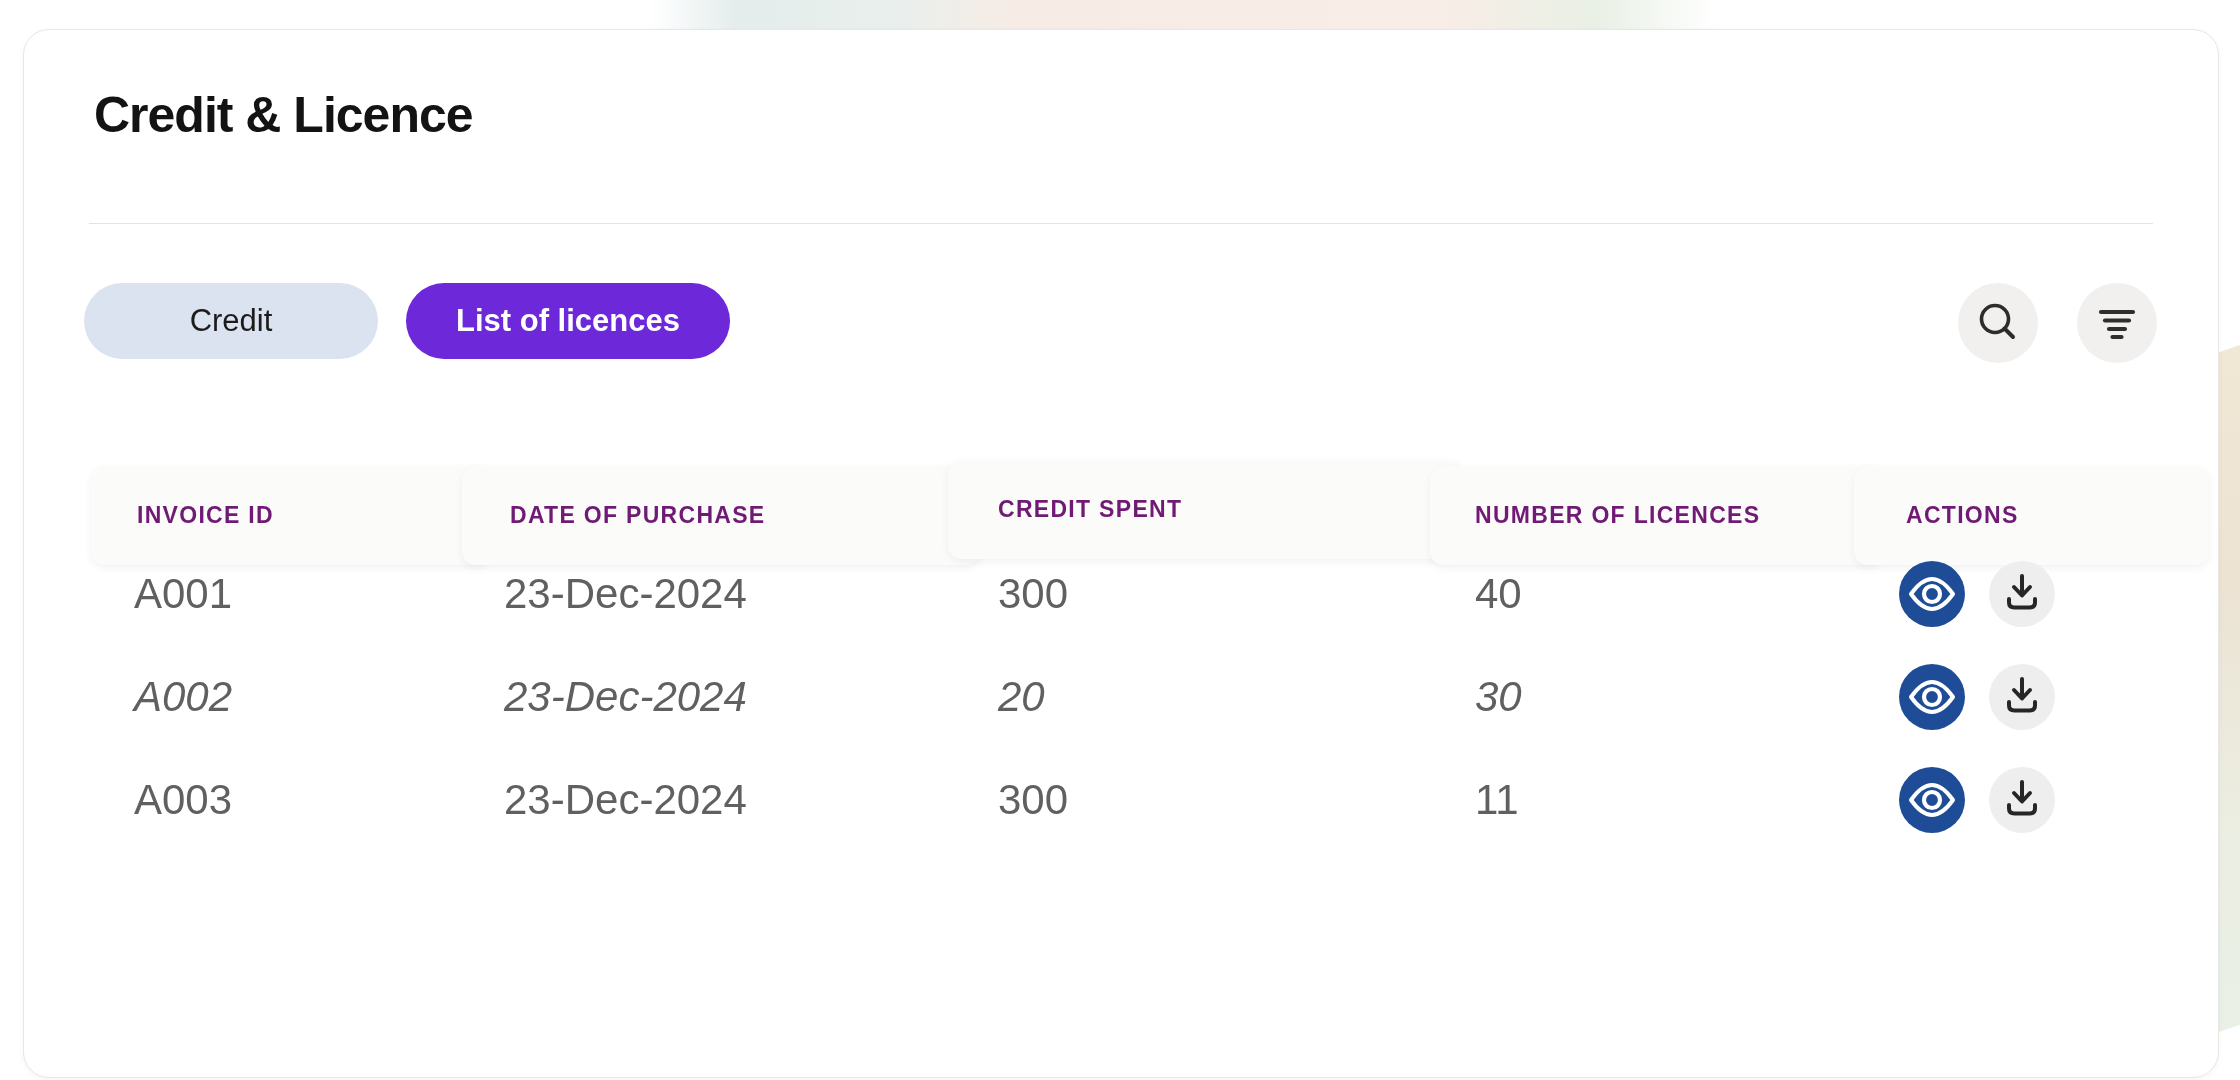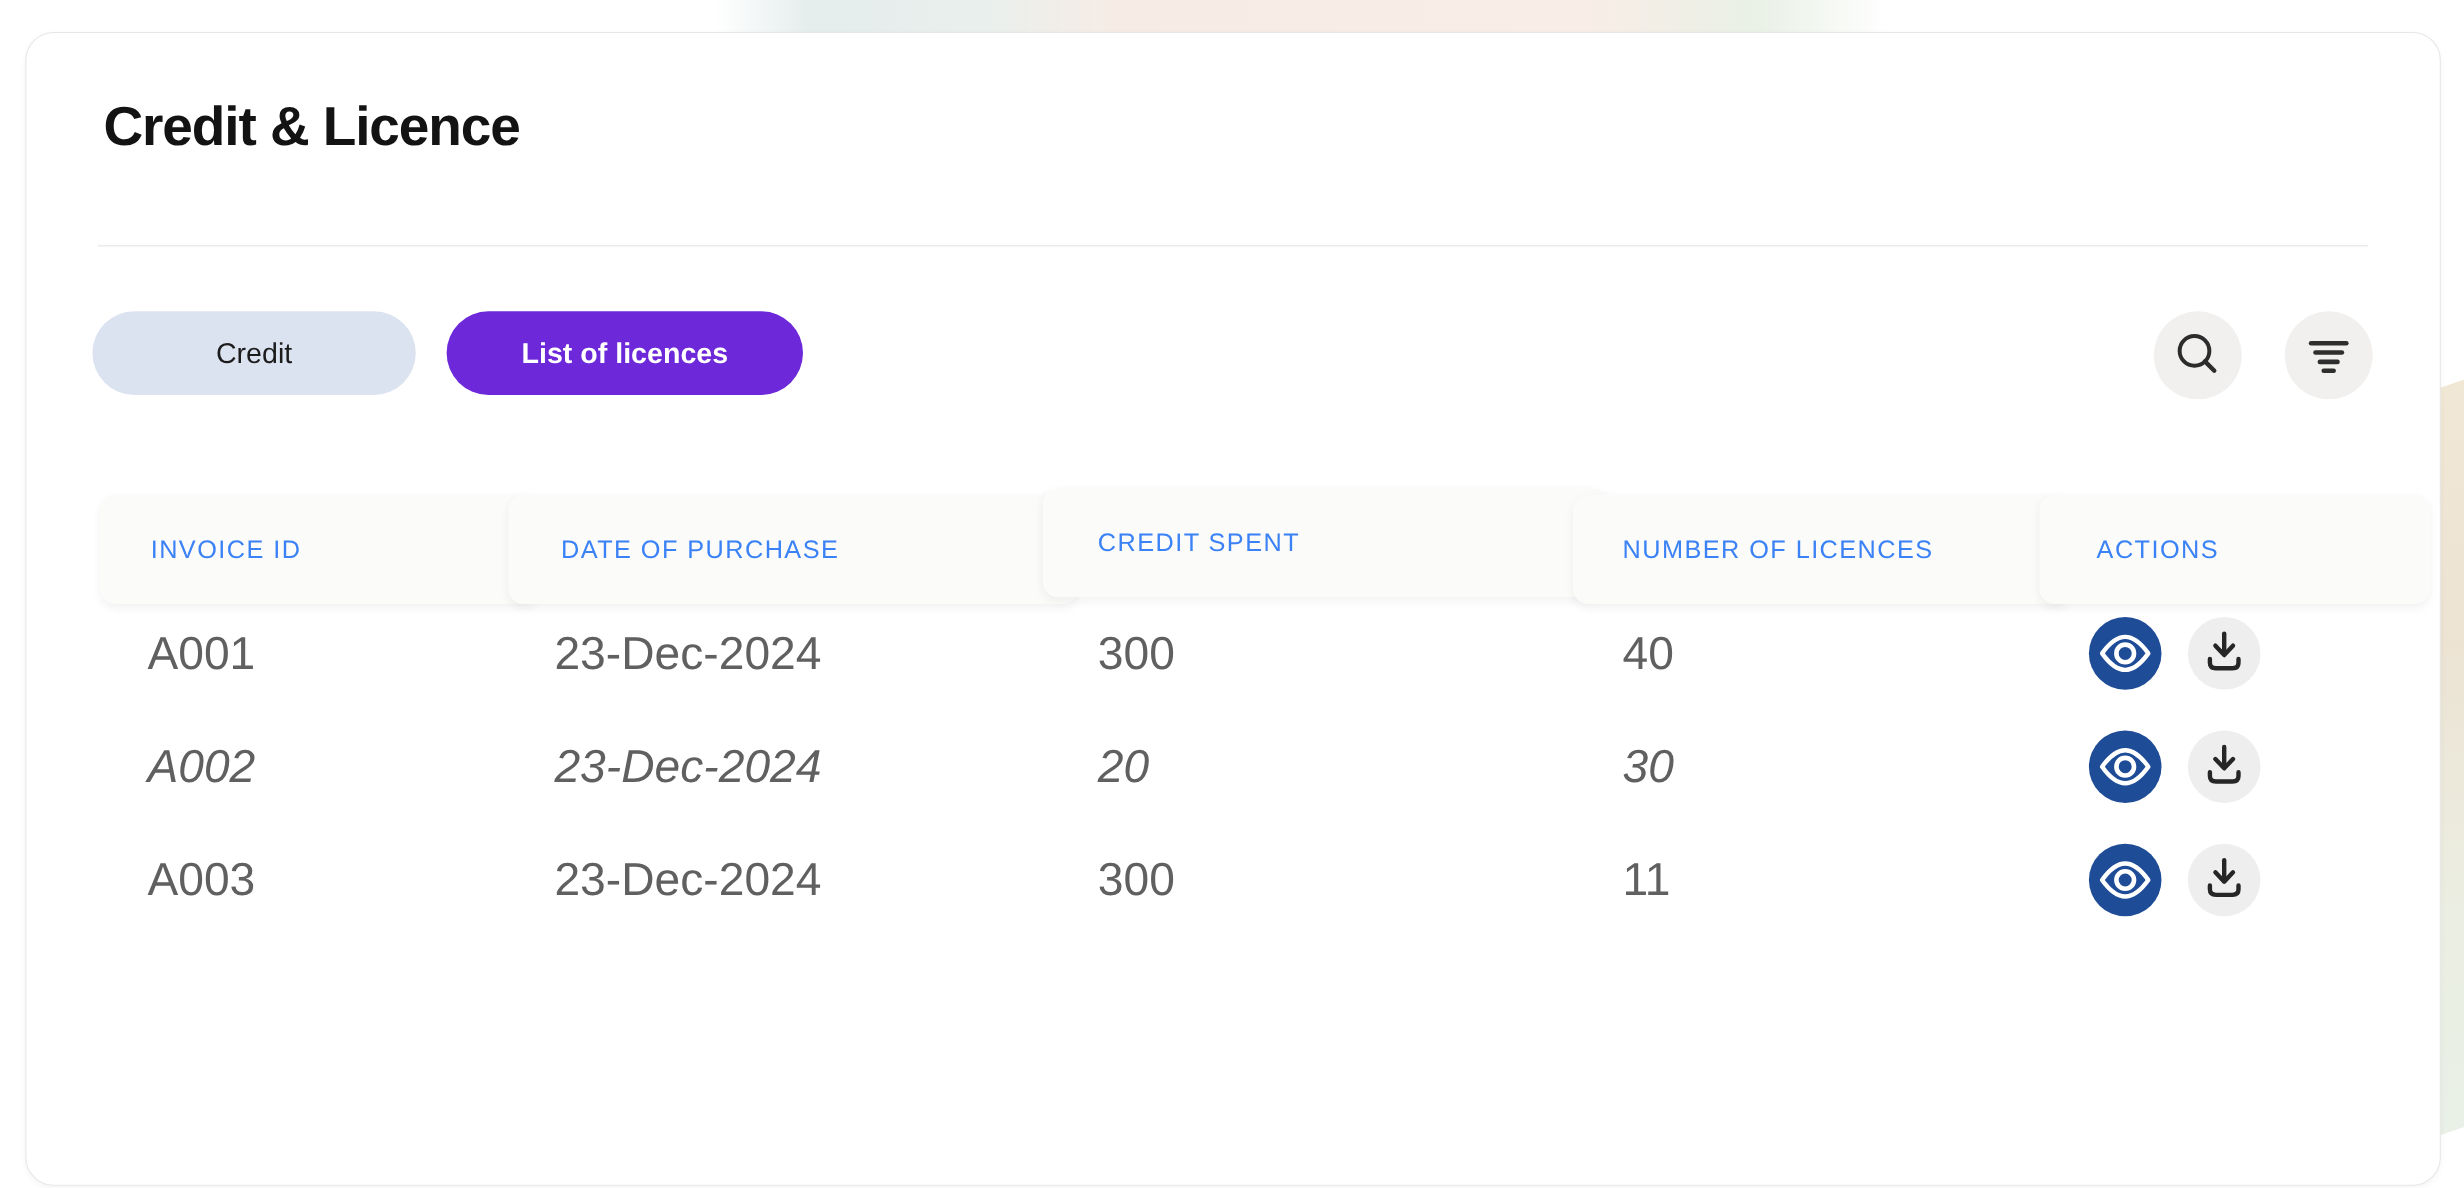--- a/index.html
+++ b/index.html
@@ -31,39 +31,39 @@
     position:absolute;left:70px;top:56px;margin:0;
     font-size:50px;font-weight:700;color:#131313;letter-spacing:-1px;
   }
   .divider{
     position:absolute;left:65px;top:193px;width:2064px;height:1px;
     background:#e3e3e1;
   }
   
   .tab{
     position:absolute;top:253px;height:76px;border:none;border-radius:38px;
-    font-family:"Liberation Sans",sans-serif;font-size:26px;cursor:pointer;
+    font-family:"Liberation Sans",sans-serif;font-size:31px;cursor:pointer;
     display:flex;align-items:center;justify-content:center;padding:0;
   }
   .tab-credit{left:60px;width:294px;background:#dce3f0;color:#1c1c1c;font-weight:400;}
   .tab-licences{left:382px;width:324px;background:#6d28d9;color:#ffffff;font-weight:700;}
   
   .iconbtn{
     position:absolute;top:253px;width:80px;height:80px;border-radius:50%;
     background:#f1f0ef;border:none;cursor:pointer;padding:0;
     display:flex;align-items:center;justify-content:center;
   }
   .iconbtn-search{left:1934px;}
   .iconbtn-filter{left:2053px;}
   
   .thcell{
-    position:absolute;top:420px;height:99px;background:#fbfbf9;border-radius:14px;
+    position:absolute;top:436px;height:99px;background:#fbfbf9;border-radius:14px;
     box-shadow:0 3px 9px rgba(0,0,0,.055);
     display:flex;align-items:center;
-    font-size:23px;font-weight:400;color:#3b82f6;letter-spacing:1.3px;
+    font-size:23px;font-weight:700;color:#701a75;letter-spacing:1.3px;
     text-transform:uppercase;
   }
   .thcell:nth-child(1){left:67px;width:353px;padding-left:46px;}
   .thcell:nth-child(2){left:438px;width:470px;padding-left:48px;}
   .thcell:nth-child(3){left:924px;width:464px;padding-left:50px;transform:translateY(-6px);}
   .thcell:nth-child(4){left:1406px;width:407px;padding-left:45px;}
   .thcell:nth-child(5){left:1830px;width:303px;padding-left:52px;}
   
   .trow{position:absolute;left:0;width:2194px;height:80px;}
   .cell{

